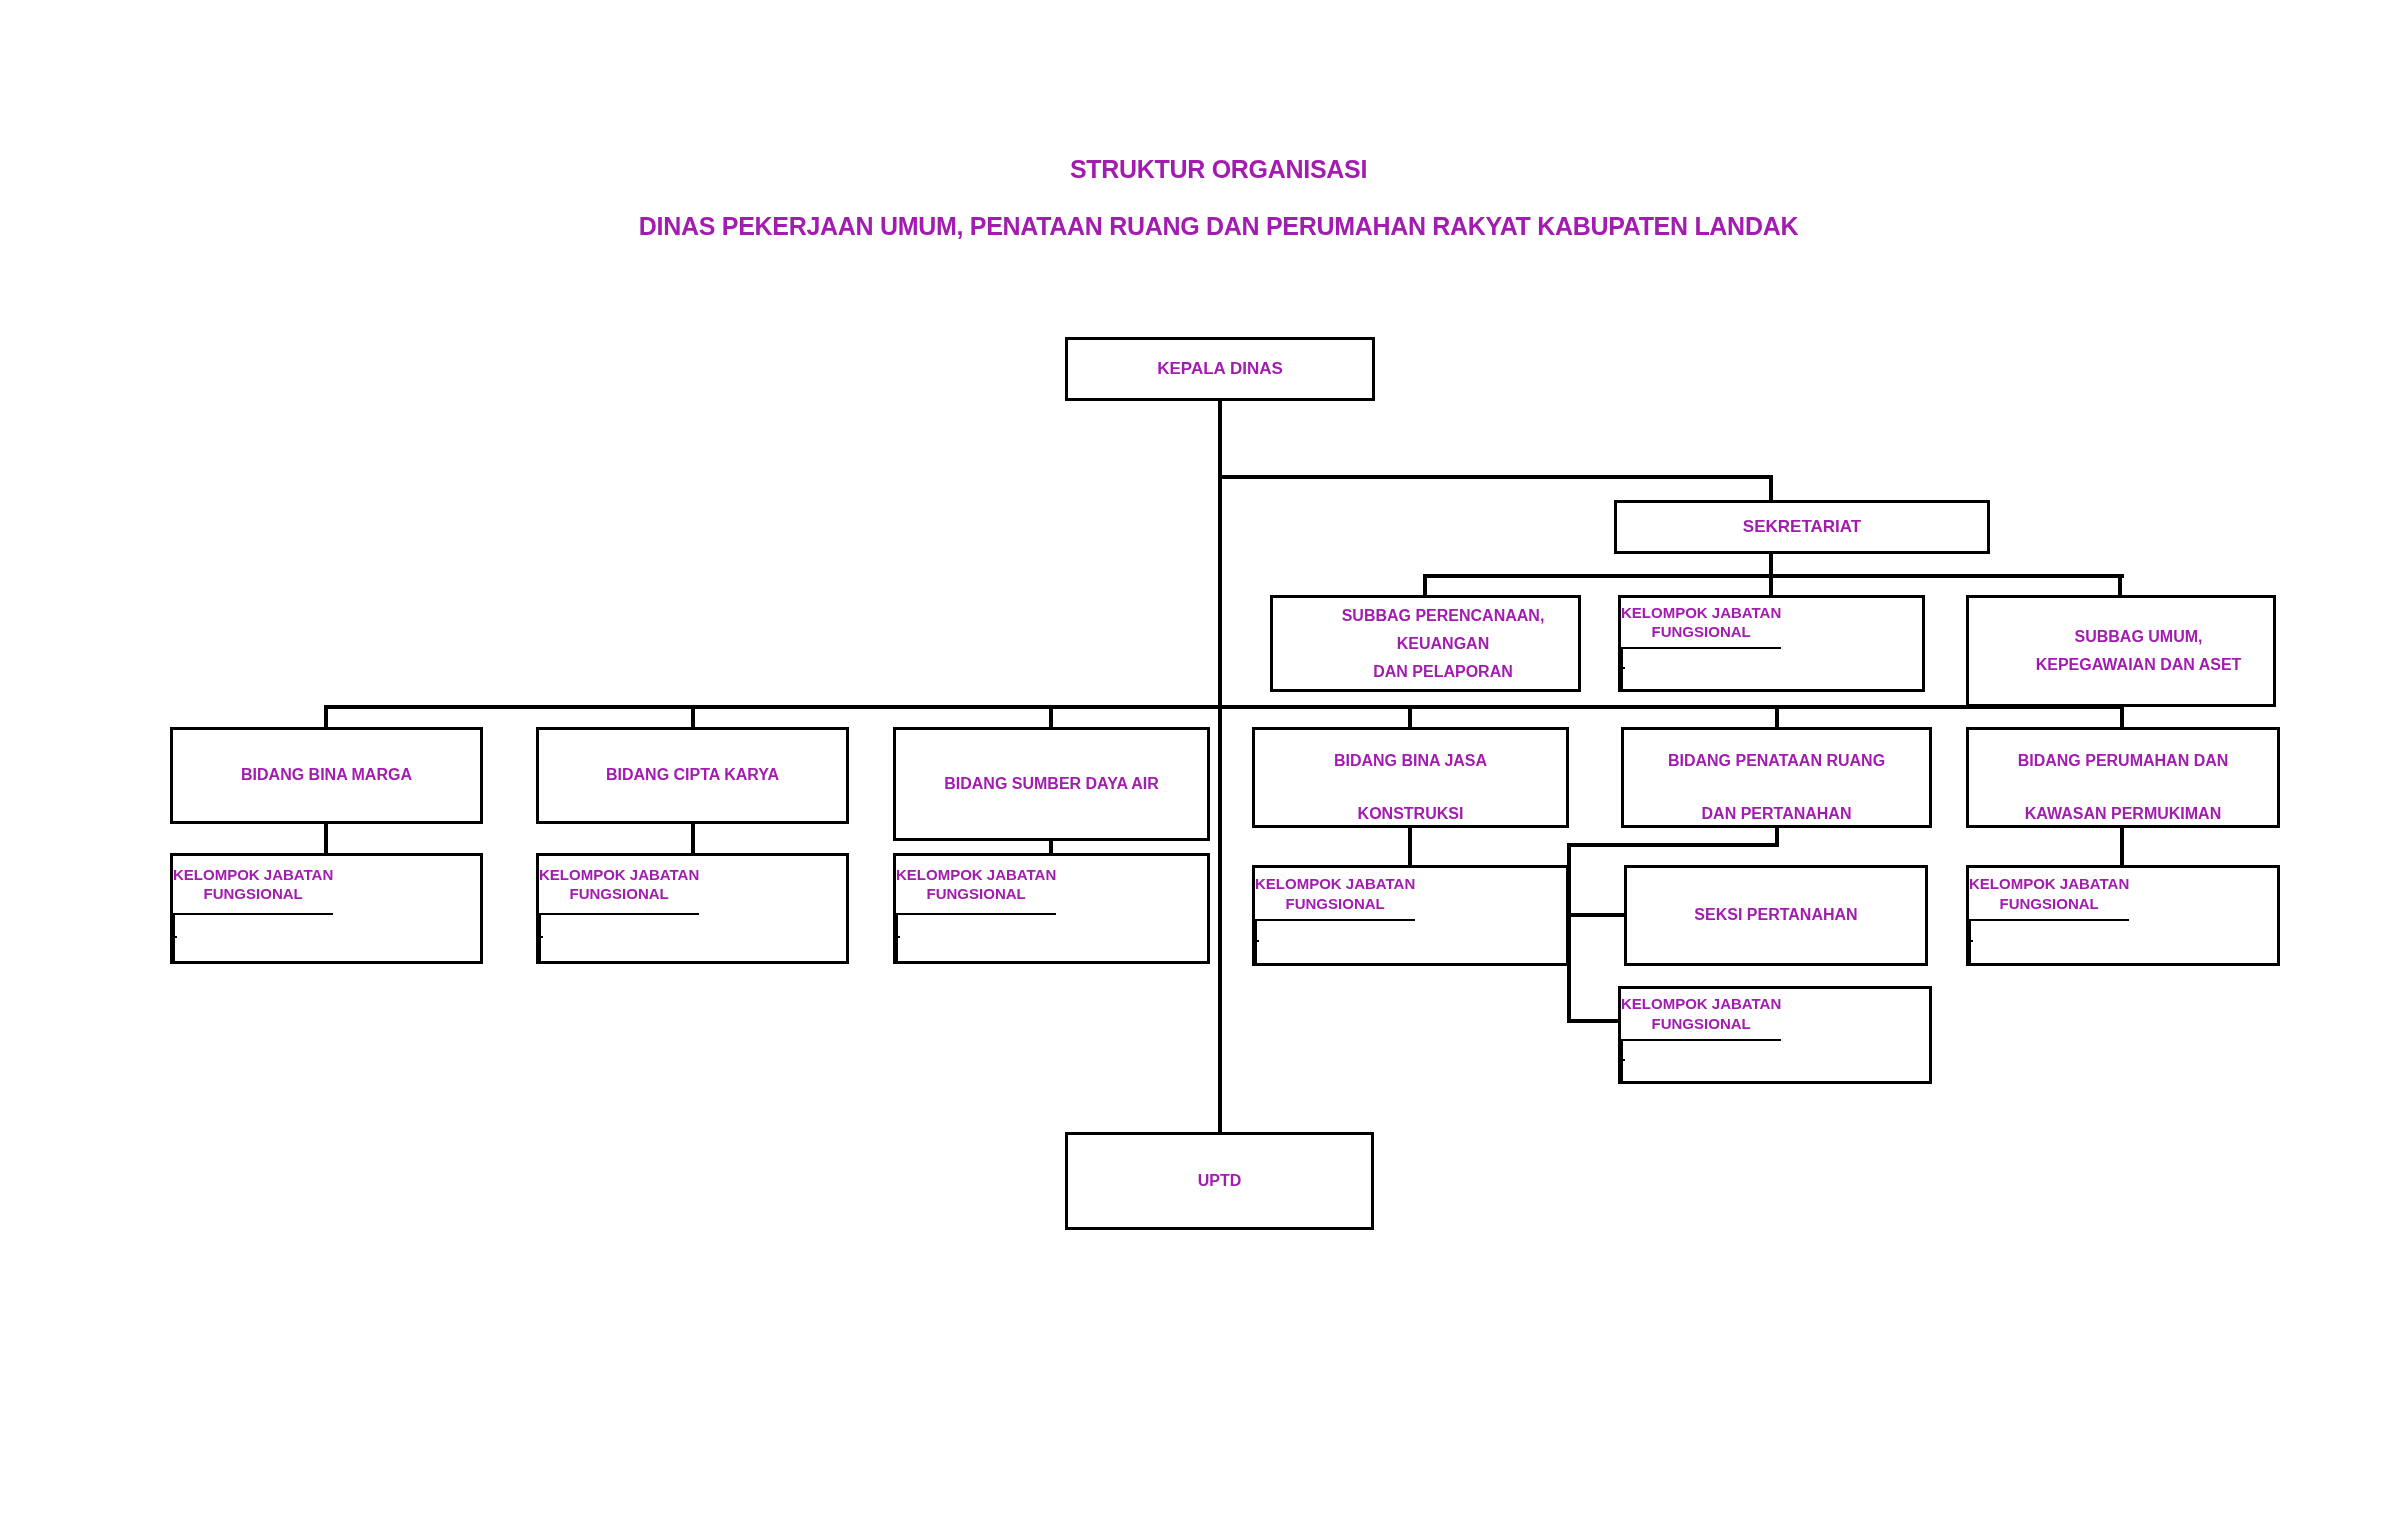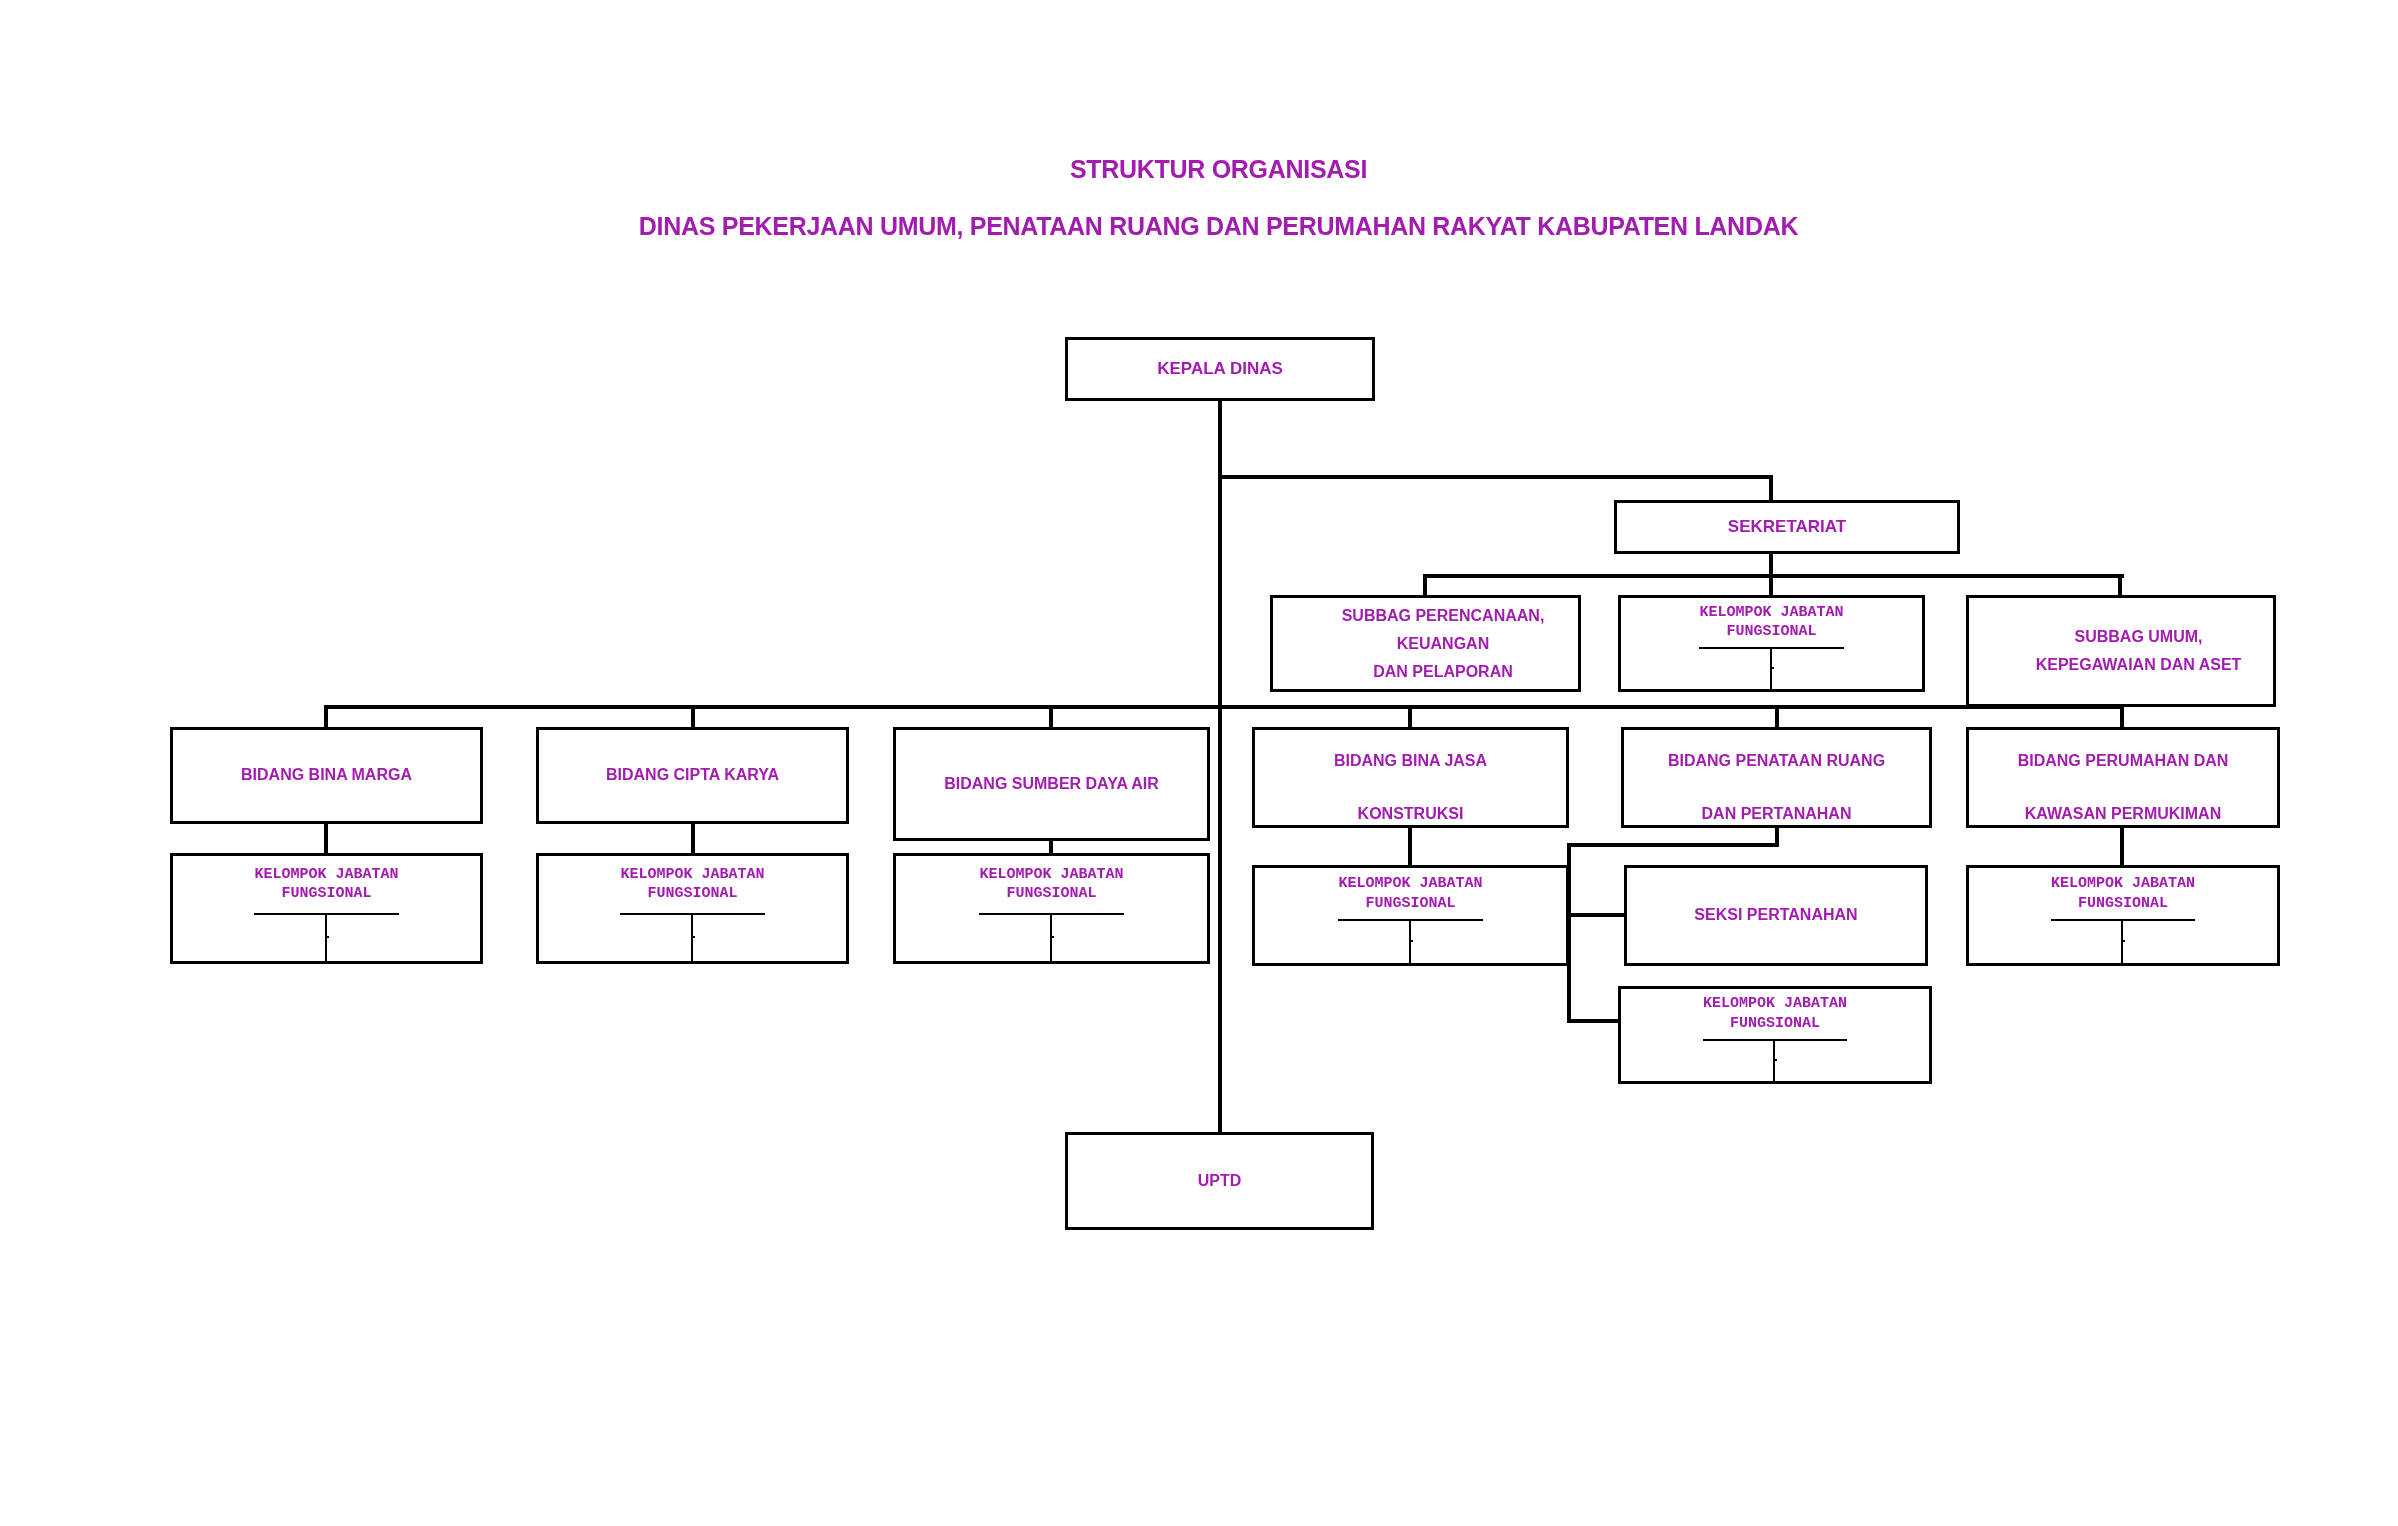--- a/index.html
+++ b/index.html
@@ -39,23 +39,22 @@
     font-weight: bold;
     font-size: 16px;
     line-height: 20.6px;
   }
   .node span { display: block; }
   .big { font-size: 17px; }
   .lh-wide span { line-height: 34px; margin-top: 19px; }
   .lh-mid span { line-height: 28px; margin-left: 35px; }
   .kjf {
     justify-content: stretch;
-    align-items: center;
+    align-items: flex-start;
     padding: 0;
-    font-family: Liberation Mono, monospace;
   }
   .kjf-header {
     flex: 0 0 56%;
     display: flex;
     flex-direction: column;
     align-items: center;
     justify-content: center;
     border-bottom: 2.8px solid #000000;
     font-size: 15px;
     line-height: 19.7px;
@@ -112,21 +111,21 @@
   <div class="line" style="left:1775px;top:826px;width:3.7px;height:20.6px;"></div>
   <div class="line" style="left:1567px;top:843px;width:211px;height:3.7px;"></div>
   <div class="line" style="left:1567px;top:843px;width:3.7px;height:180px;"></div>
   <div class="line" style="left:1567px;top:913px;width:60px;height:3.7px;"></div>
   <div class="line" style="left:1567px;top:1019px;width:54px;height:3.7px;"></div>
 
   <div class="node big" style="left:1065px;top:337px;width:310px;height:64px;">
     <span>KEPALA DINAS</span>
   </div>
 
-  <div class="node big" style="left:1614px;top:500px;width:346px;height:54px;">
+  <div class="node big" style="left:1614px;top:500px;width:376px;height:54px;">
     <span>SEKRETARIAT</span>
   </div>
 
   <div class="node lh-mid" style="left:1270px;top:595px;width:311px;height:97px;">
     <span>SUBBAG PERENCANAAN, KEUANGAN</span>
     <span>DAN PELAPORAN</span>
   </div>
 
   <div class="node kjf" style="left:1618px;top:595px;width:307px;height:97px;">
     <div class="kjf-header">

